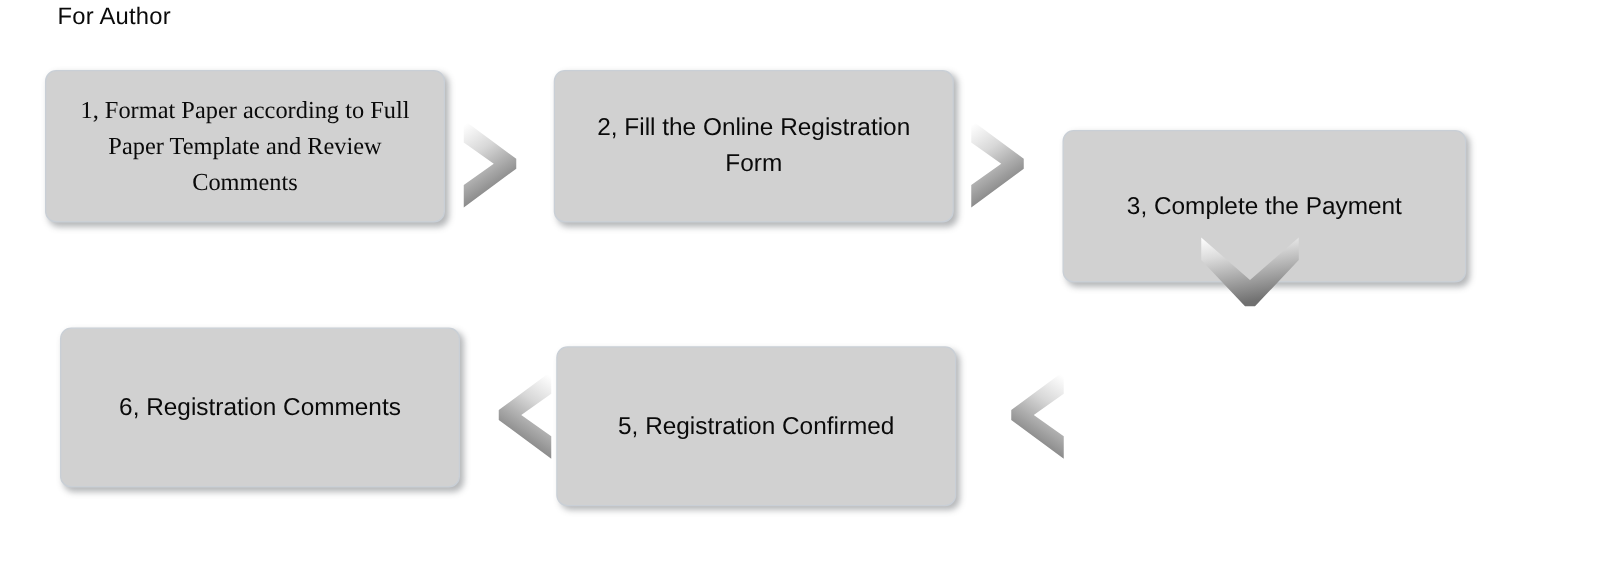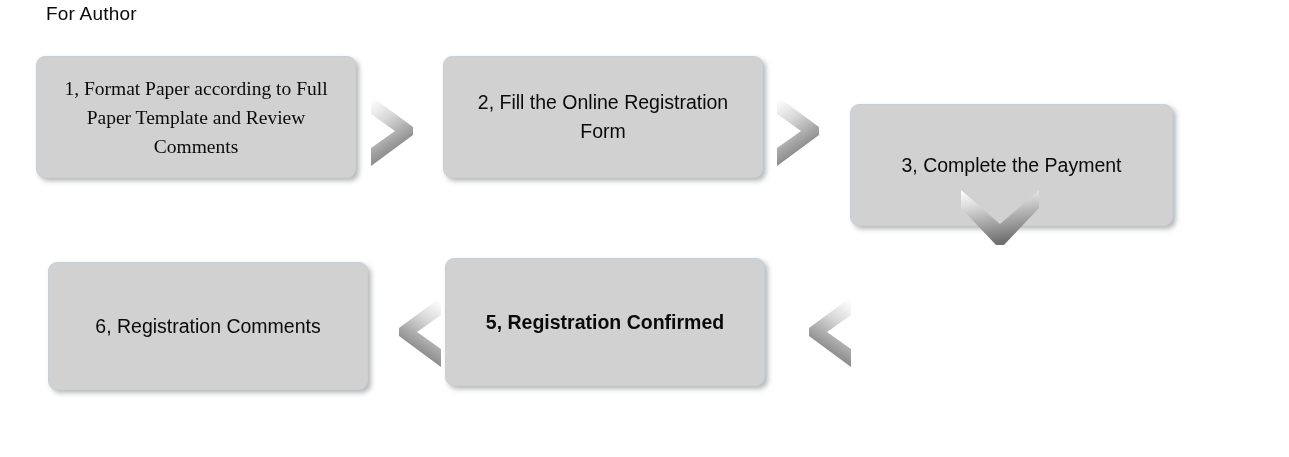--- a/index.html
+++ b/index.html
@@ -48,21 +48,21 @@
     display: block;
     width: 100%;
   }
 
   
   #node-1 { left: 36px;  top: 56px;  width: 320px; height: 122px; font-family: Liberation Serif, serif; }
   #node-2 { left: 443px; top: 56px;  width: 320px; height: 122px; }
   #node-3 { left: 850px; top: 56px;  width: 323px; height: 122px; margin-top: 48px; }
   
   #node-6 { left: 48px;  top: 262px; width: 320px; height: 128px; }
-  #node-5 { left: 445px; top: 258px; width: 320px; height: 128px; font-weight: bold; }
+  #node-5 { left: 445px; top: 277px; width: 320px; height: 128px; }
   #node-4 { left: 853px; top: 262px; width: 322px; height: 128px; }
 
   .arrow {
     position: absolute;
   }
   .arrow svg { display: block; }
 
   #arrow-1-2 { left: 365px; top: 92px;  width: 80px; height: 78px; }
   #arrow-2-3 { left: 771px; top: 92px;  width: 80px; height: 78px; }
   #arrow-3-4 { left: 958px; top: 186px; width: 84px; height: 62px; }

